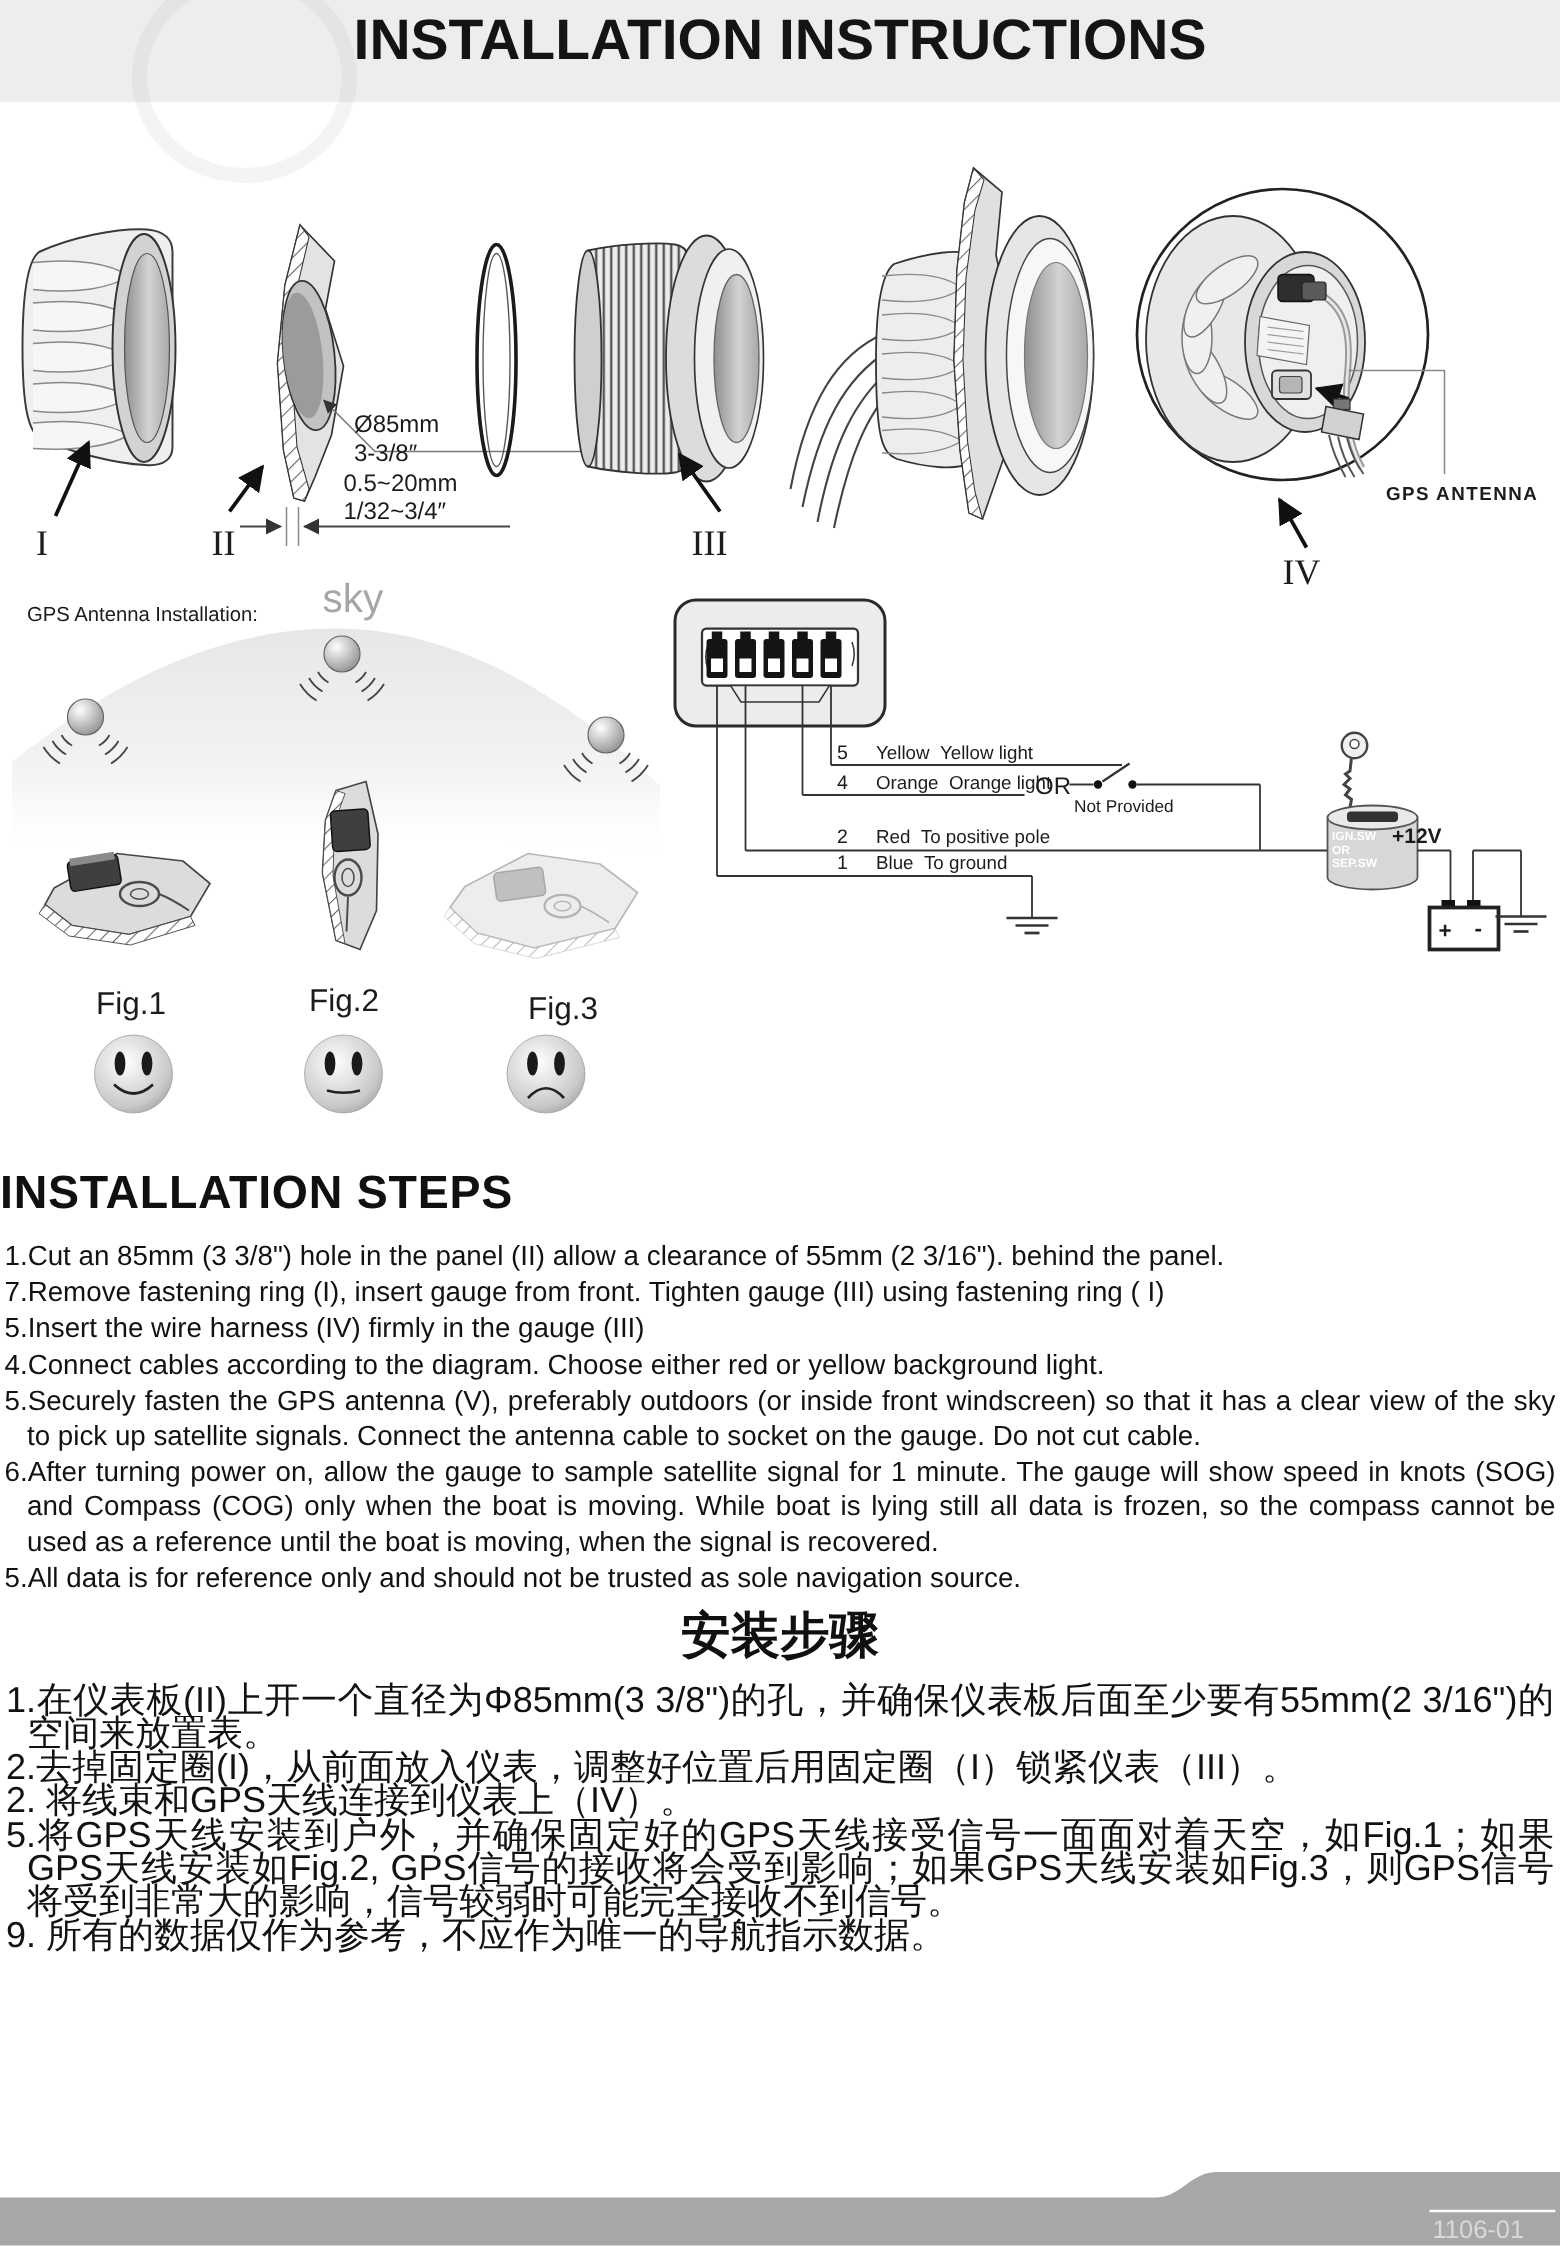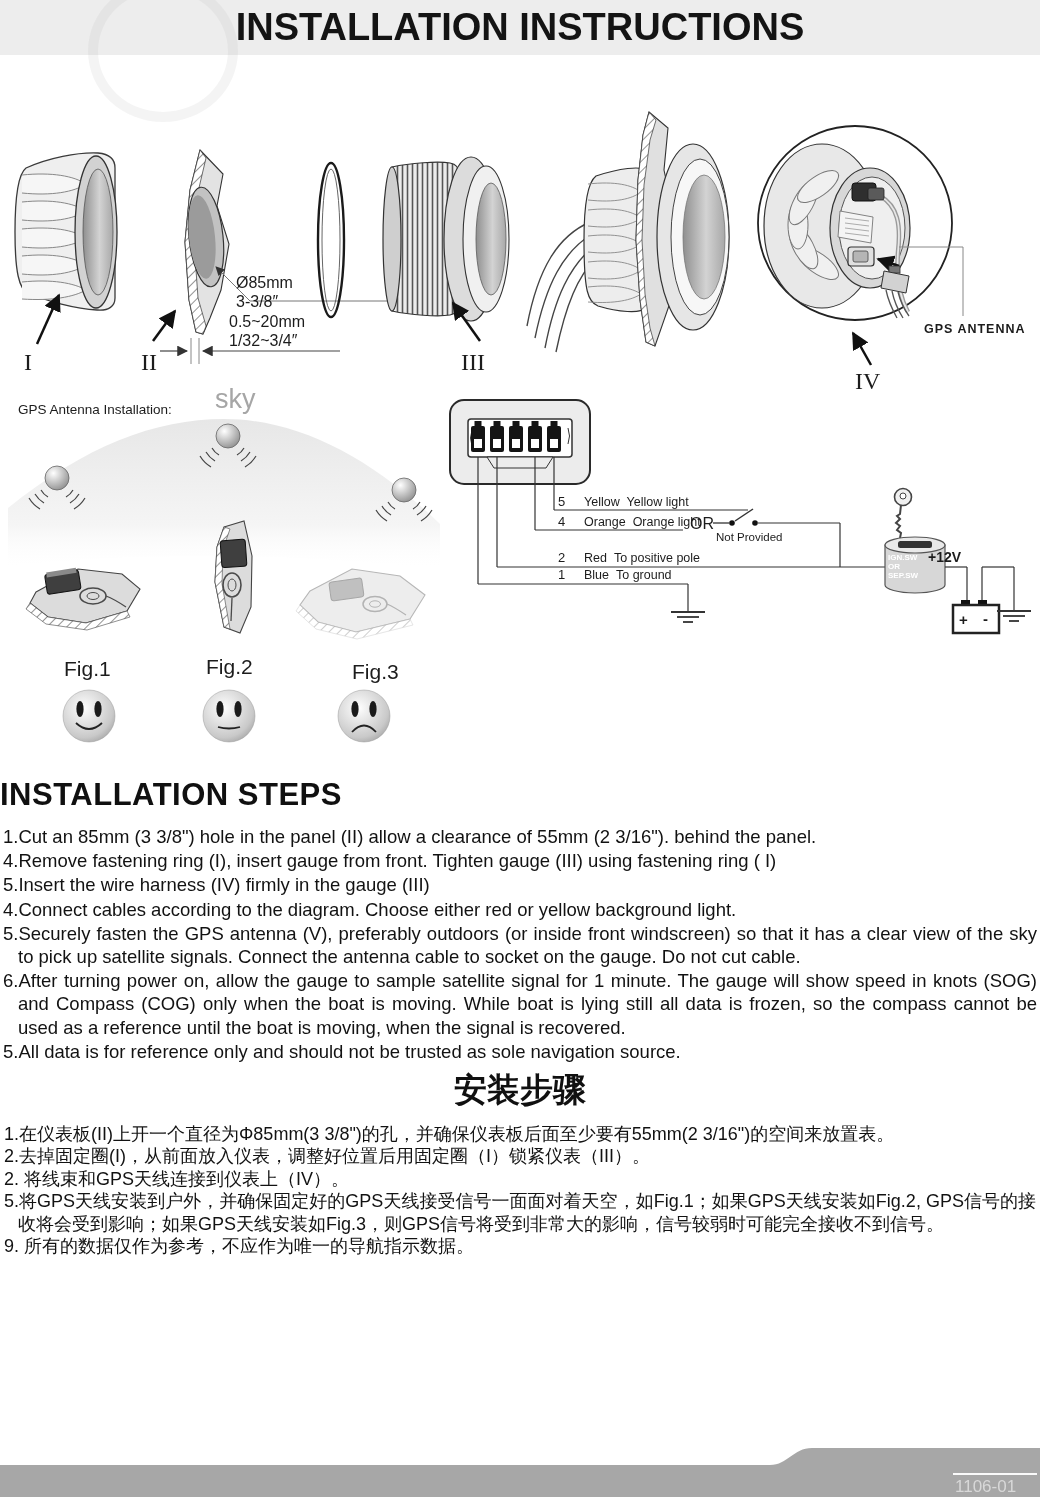--- a/index.html
+++ b/index.html
@@ -1,30 +1,30 @@
 <!DOCTYPE html>
 <html><head>
 <meta charset="utf-8">
 <style>
   html,body{margin:0;padding:0;background:#fff}
   .page{position:relative;width:1040px;height:1500px;background:#fff;overflow:hidden;
         font-family:"Liberation Sans",sans-serif;color:#121212}
-  .header{position:absolute;left:0;top:0;width:1040px;height:55px;background:#ededed;text-align:center}
+  .header{position:absolute;left:0;top:0;width:1040px;height:68px;background:#ededed;text-align:center}
   .header h1{margin:0;padding-top:6px;font-size:38px;font-weight:700;color:#141414;letter-spacing:0px}
   .wm{position:absolute;left:88px;top:-20px;width:130px;height:122px;
       border:10px solid rgba(180,180,180,.14);border-radius:50%}
   .diagram{position:absolute;left:0;top:0}
   .steps-en{position:absolute;left:0;top:777px;width:1040px}
   .steps-en h2{margin:0 0 12px 0;text-align:left;font-size:31px;font-weight:700;color:#101010;letter-spacing:.5px}
   .steps-en p{margin:0 3px 1px 3px;padding-left:15px;text-indent:-15px;
               font-size:18.5px;line-height:23.2px;text-align:justify}
   .steps-zh{position:absolute;left:0;top:1068px;width:1040px}
   .steps-zh h2{margin:0 0 10px 0;text-align:center;font-size:33px;font-weight:600;color:#101010}
   .steps-zh p{margin:0 4px;padding-left:14px;text-indent:-14px;
-              font-size:18px;line-height:22.4px;text-align:justify}
+              font-size:24px;line-height:22.4px;text-align:justify}
   .footer-svg{position:absolute;left:0;top:1440px}
   
   .tRoman{font:24px "Liberation Serif",serif;fill:#1c1c1c}
   .tDim{font:16px "Liberation Sans",sans-serif;fill:#1c1c1c}
   .tHead{font:13.5px "Liberation Sans",sans-serif;fill:#1c1c1c}
   .tSky{font:27px "Liberation Sans",sans-serif;fill:#a6a6a6}
   .tFig{font:21px "Liberation Sans",sans-serif;fill:#1c1c1c}
   .tPin{font:13px "Liberation Sans",sans-serif;fill:#1c1c1c}
   .tWire{font:12.5px "Liberation Sans",sans-serif;fill:#1c1c1c}
   .tOr{font:16px "Liberation Sans",sans-serif;fill:#1c1c1c}
@@ -372,21 +372,21 @@
         <text class="tBatt" x="983" y="624">-</text>
       </g>
       <use href="#gnd" x="688" y="612"></use>
       <use href="#gnd" x="1014" y="611"></use>
     </g>
   </svg>
 
   <section class="steps-en">
     <h2>INSTALLATION STEPS</h2>
     <p>1.Cut an 85mm (3 3/8") hole in the panel  (II) allow a clearance of 55mm  (2 3/16"). behind the panel.</p>
-    <p>4.Remove fastening ring (I), insert gauge from front. Tighten gauge (III)  using fastening ring ( I)</p>
+    <p>7.Remove fastening ring (I), insert gauge from front. Tighten gauge (III)  using fastening ring ( I)</p>
     <p>5.Insert the wire harness (IV) firmly in the gauge (III)</p>
     <p>4.Connect cables according to the diagram. Choose either red or yellow background light.</p>
     <p>5.Securely fasten the GPS antenna (V), preferably outdoors (or inside front windscreen) so that it has a clear view of the sky to pick up satellite signals.  Connect the antenna cable to socket on the gauge. Do not cut cable.</p>
     <p>6.After turning power on, allow the gauge to sample satellite signal for 1 minute. The gauge will show speed in knots (SOG) and Compass  (COG) only when the boat is moving. While boat is lying still all data is frozen, so the compass cannot be used as a reference until the boat is moving, when the signal is recovered.</p>
     <p>5.All data is for reference only and should not be trusted as sole navigation source.</p>
   </section>
 
   <section class="steps-zh">
     <h2>安装步骤</h2>
     <p>1.在仪表板(II)上开一个直径为Φ85mm(3 3/8")的孔，并确保仪表板后面至少要有55mm(2 3/16")的空间来放置表。</p>

